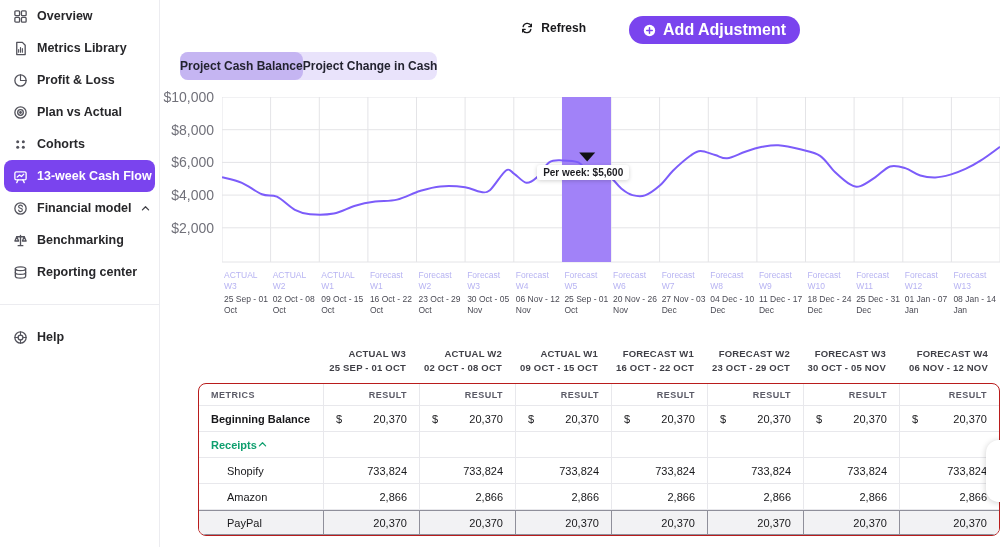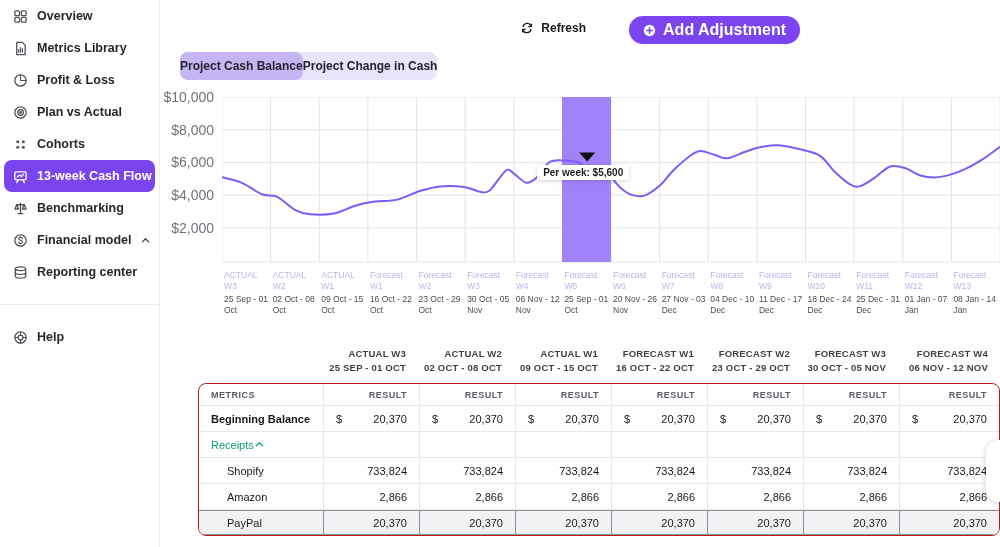--- a/index.html
+++ b/index.html
@@ -53,21 +53,21 @@
   .week-head { text-align:right; padding-right:12px; font-size:9.5px; font-weight:700; color:#3f3f46; line-height:1.5; letter-spacing:.2px; }
   .tbl { position:absolute; left:198px; top:383px; width:802px; border:1px solid #b91c1c; border-radius:8px; overflow:hidden; background:#fff; }
   .trow { display:grid; grid-template-columns:124px repeat(6,96px) 1fr; }
   .trow + .trow { border-top:1px solid #e8e8ec; }
   .cell { display:flex; align-items:center; justify-content:flex-end; padding:0 12px; font-size:11px; color:#18181b; height:25px; }
   .cell + .cell { border-left:1px solid #e8e8ec; }
   .cell.metrics { justify-content:flex-start; }
   .trow.head .cell { height:21px; font-size:9px; font-weight:700; letter-spacing:.5px; color:#5a5a66; }
   .trow.balance .cell.metrics { font-weight:600; }
   .trow.balance .cell.val { justify-content:space-between; }
-  .trow.group .cell.metrics { color:#0e9f6e; font-weight:400; }
+  .trow.group .cell.metrics { color:#0e9f6e; font-weight:700; }
   .trow.group .chev { color:#0e9f6e; display:flex; } .trow.group .chev svg { width:11px; height:11px; }
   .trow.sub .cell.metrics { padding-left:28px; }
   .trow.selected .cell { background:#f2f2f4; border-top:1px solid #8f8f9a; border-bottom:1px solid #8f8f9a; }
   .trow.selected .cell + .cell { border-left:1px solid #8f8f9a; }
 
   .scroll-pill { position:absolute; left:986px; top:440px; width:26px; height:62px; background:#fff; border-radius:13px;
                  box-shadow:0 1px 6px rgba(0,0,0,.2); }
 </style>
 </head>
 <body>
@@ -132,39 +132,39 @@
               <rect x="2" y="3" width="12" height="8.5" rx="1.5"></rect>
               <path d="M4.5 8.5l2.5-2 2 1.5 2.5-2.5"></path>
               <path d="M5.5 11.5L4 14.5M10.5 11.5l1.5 3"></path>
             </svg>
           </span>
           <span>13-week Cash Flow</span>
         </div>
         <div class="nav-item">
           <span class="ic">
             <svg viewBox="0 0 16 16" fill="none" stroke="currentColor" stroke-width="1.4" stroke-linecap="round" stroke-linejoin="round">
+              <circle cx="8" cy="8" r="6"></circle>
+              <path d="M10 6c0-1-1-1.6-2-1.6S6 5 6 6s.7 1.4 2 1.7 2 .9 2 1.9-1 1.7-2 1.7-2-.6-2-1.6" stroke-width="1.2"></path>
+            </svg>
+          </span>
+          <span>Financial model</span>
+          <span class="chev">
+            <svg viewBox="0 0 16 16" fill="none" stroke="currentColor" stroke-width="1.4" stroke-linecap="round" stroke-linejoin="round">
+              <path d="M3.5 10l4.5-4.5L12.5 10" stroke-width="1.8"></path>
+            </svg>
+          </span>
+        </div>
+        <div class="nav-item">
+          <span class="ic">
+            <svg viewBox="0 0 16 16" fill="none" stroke="currentColor" stroke-width="1.4" stroke-linecap="round" stroke-linejoin="round">
               <path d="M8 2.5v11M4 4h8M5.5 13.5h5"></path>
               <path d="M4 4l-2 4.5h4L4 4zM12 4l-2 4.5h4L12 4z"></path>
             </svg>
           </span>
           <span>Benchmarking</span>
-        </div>
-        <div class="nav-item">
-          <span class="ic">
-            <svg viewBox="0 0 16 16" fill="none" stroke="currentColor" stroke-width="1.4" stroke-linecap="round" stroke-linejoin="round">
-              <circle cx="8" cy="8" r="6"></circle>
-              <path d="M10 6c0-1-1-1.6-2-1.6S6 5 6 6s.7 1.4 2 1.7 2 .9 2 1.9-1 1.7-2 1.7-2-.6-2-1.6" stroke-width="1.2"></path>
-            </svg>
-          </span>
-          <span>Financial model</span>
-          <span class="chev">
-            <svg viewBox="0 0 16 16" fill="none" stroke="currentColor" stroke-width="1.4" stroke-linecap="round" stroke-linejoin="round">
-              <path d="M3.5 10l4.5-4.5L12.5 10" stroke-width="1.8"></path>
-            </svg>
-          </span>
         </div>
         <div class="nav-item">
           <span class="ic">
             <svg viewBox="0 0 16 16" fill="none" stroke="currentColor" stroke-width="1.4" stroke-linecap="round" stroke-linejoin="round">
               <ellipse cx="8" cy="4" rx="5.5" ry="2"></ellipse>
               <path d="M2.5 4v4c0 1.1 2.5 2 5.5 2s5.5-.9 5.5-2V4"></path>
               <path d="M2.5 8v4c0 1.1 2.5 2 5.5 2s5.5-.9 5.5-2V8"></path>
             </svg>
           </span>
           <span>Reporting center</span>

